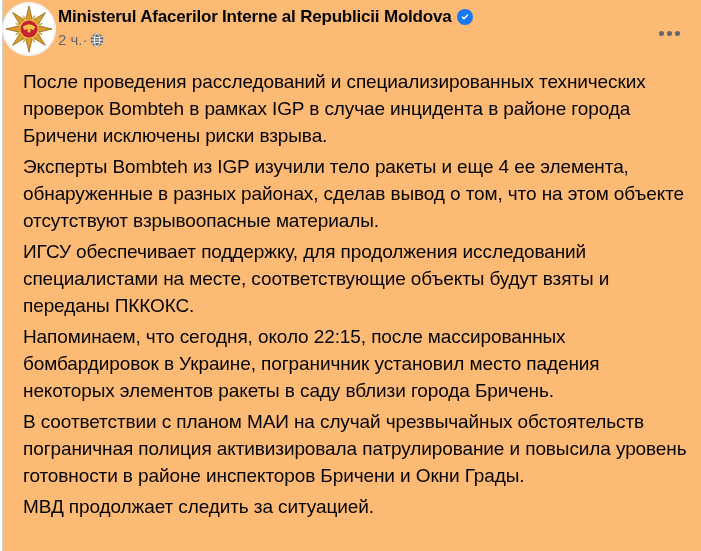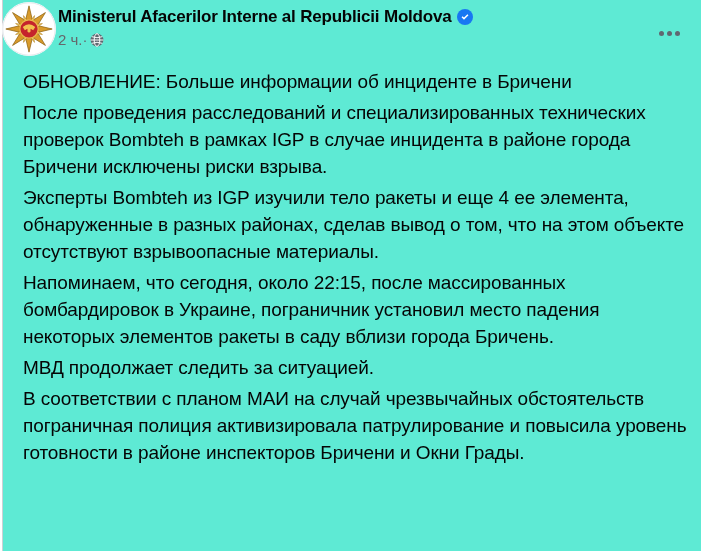--- a/index.html
+++ b/index.html
@@ -3,21 +3,21 @@
 <meta charset="utf-8">
 <style>
   html,body{margin:0;padding:0;}
   body{
     width:701px;height:551px;overflow:hidden;background:#ffffff;
     font-family:"Liberation Sans", sans-serif;
     -webkit-font-smoothing:antialiased;
   }
   .card{
     position:absolute;left:2px;top:0;right:0;bottom:0;
-    border-left:1px solid #ccd0d5;background:#5eead4;
+    border-left:1px solid #ccd0d5;background:#fdba74;
   }
   
   .header{position:relative;height:58px;}
   .avatar{
     position:absolute;left:-1px;top:2px;width:54px;height:54px;
     border-radius:50%;overflow:hidden;cursor:pointer;background:#fff;
   }
   .head-text{position:absolute;left:55px;top:6px;right:60px;}
   .page-name-row{display:flex;align-items:center;gap:6px;}
   .page-name{
@@ -88,21 +88,21 @@
 
     <div class="menu-btn">
       <span></span>
         <span></span>
         <span></span>
     </div>
 
   </div>
 
   <div class="content">
-    <p>ОБНОВЛЕНИЕ: Больше информации об инциденте в Бричени</p>
     <p>После проведения расследований и специализированных технических проверок Bombteh в рамках IGP в случае инцидента в районе города Бричени исключены риски взрыва.</p>
     <p>Эксперты Bombteh из IGP изучили тело ракеты и еще 4 ее элемента, обнаруженные в разных районах, сделав вывод о том, что на этом объекте отсутствуют взрывоопасные материалы.</p>
+    <p>ИГСУ обеспечивает поддержку, для продолжения исследований специалистами на месте, соответствующие объекты будут взяты и переданы ПККОКС.</p>
     <p>Напоминаем, что сегодня, около 22:15, после массированных бомбардировок в Украине, пограничник установил место падения некоторых элементов ракеты в саду вблизи города Бричень.</p>
+    <p>В соответствии с планом МАИ на случай чрезвычайных обстоятельств пограничная полиция активизировала патрулирование и повысила уровень готовности в районе инспекторов Бричени и Окни Грады.</p>
     <p>МВД продолжает следить за ситуацией.</p>
-    <p>В соответствии с планом МАИ на случай чрезвычайных обстоятельств пограничная полиция активизировала патрулирование и повысила уровень готовности в районе инспекторов Бричени и Окни Грады.</p>
   </div>
 
 </div>
 
 </body></html>

